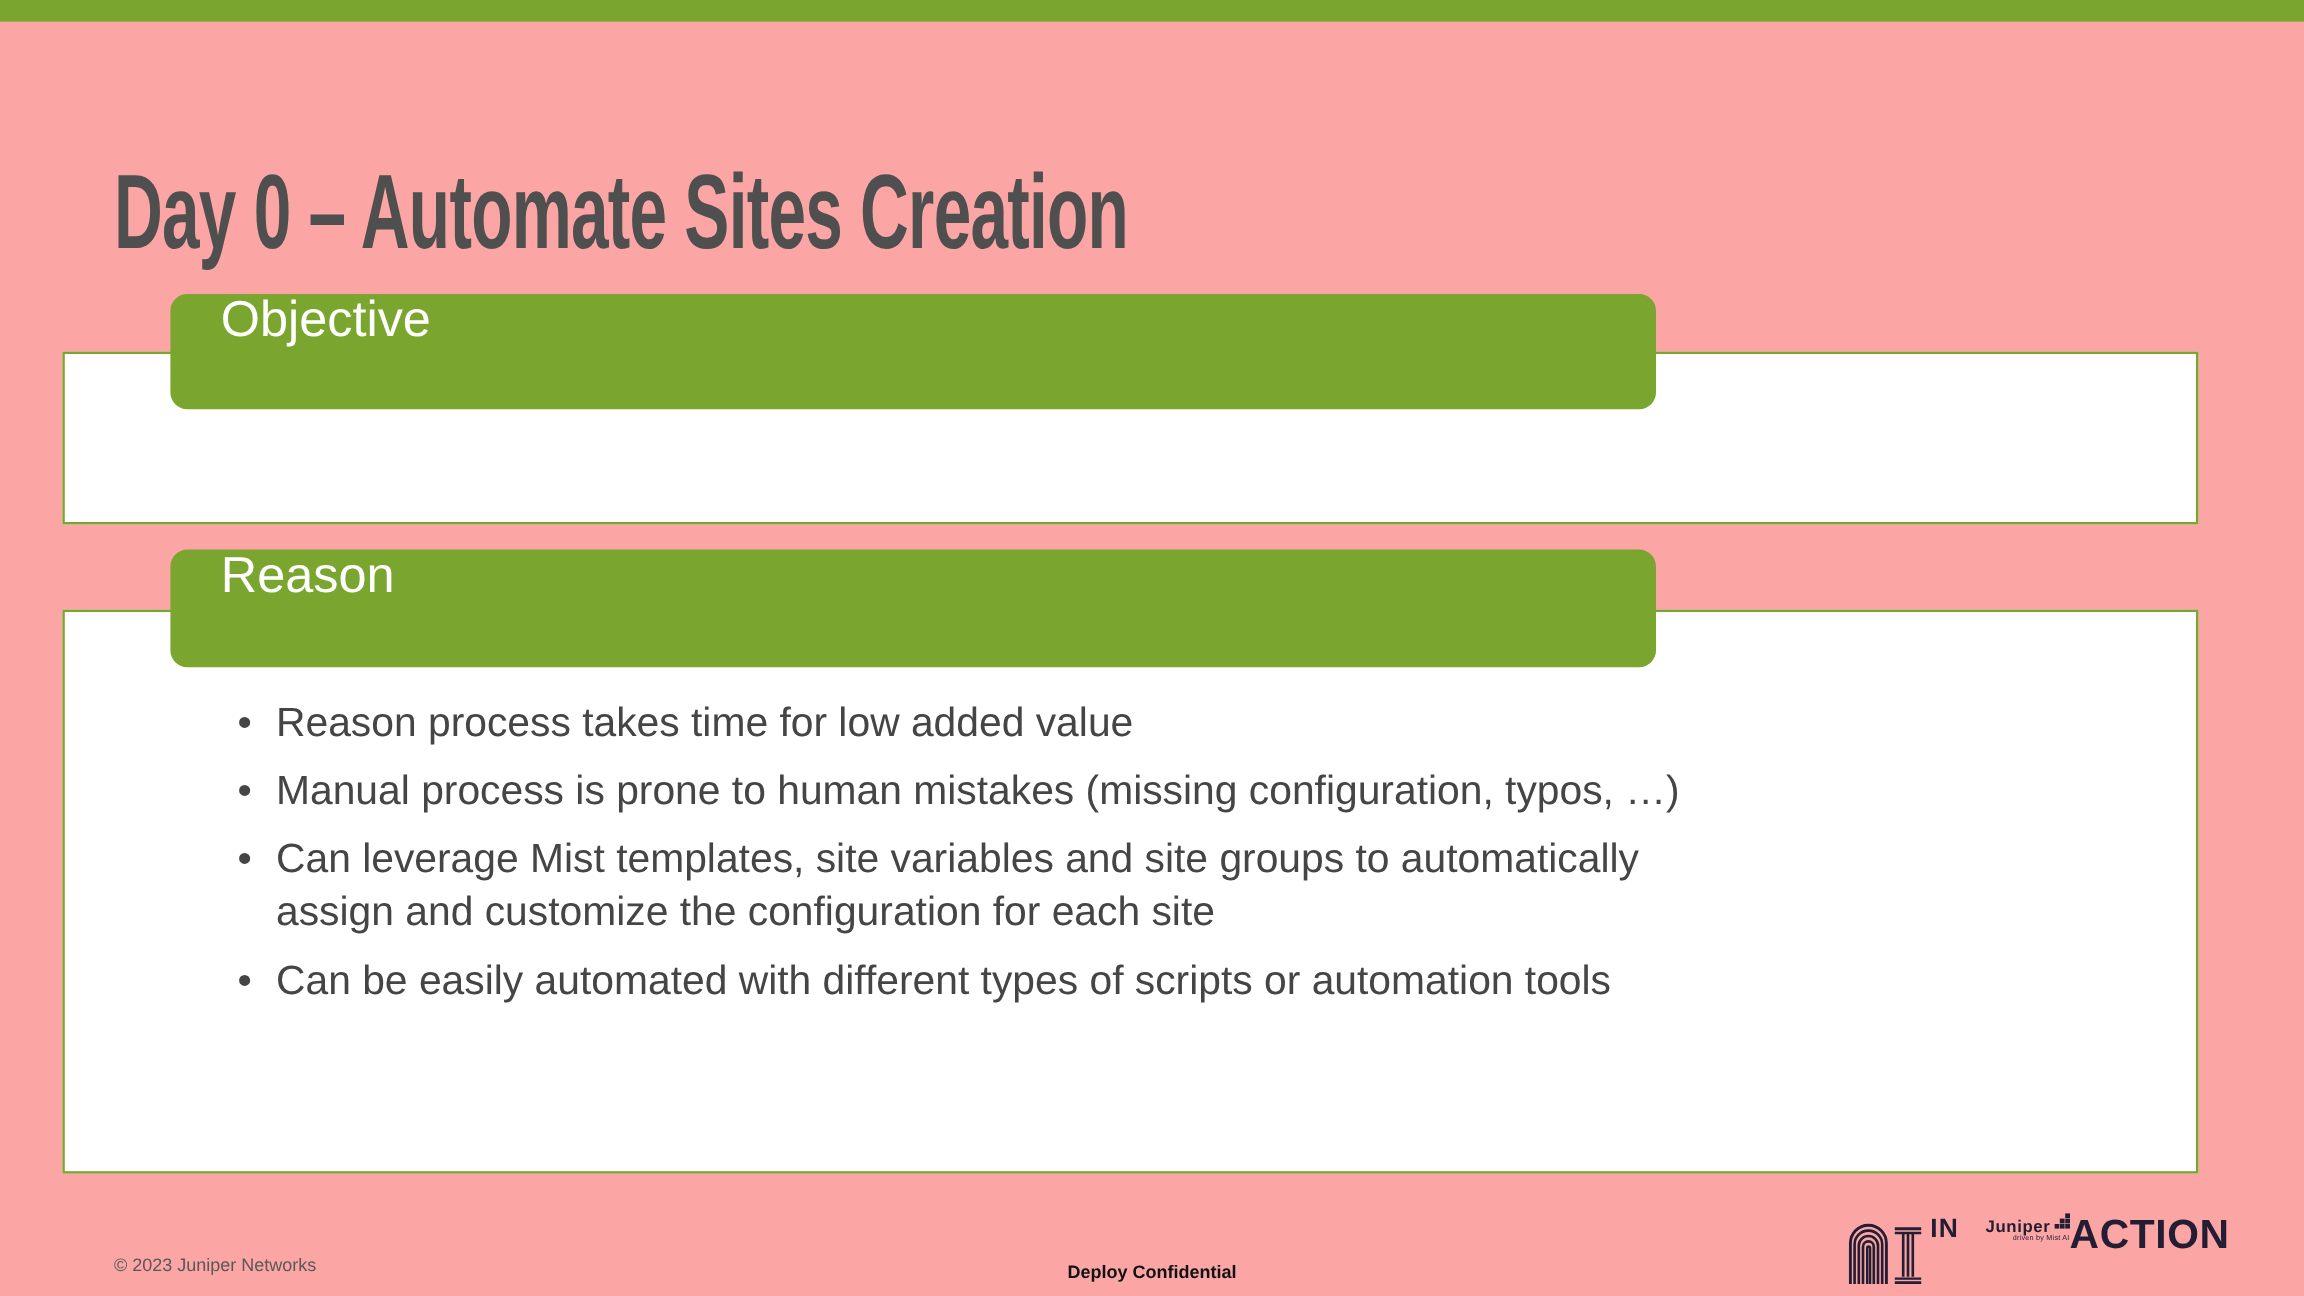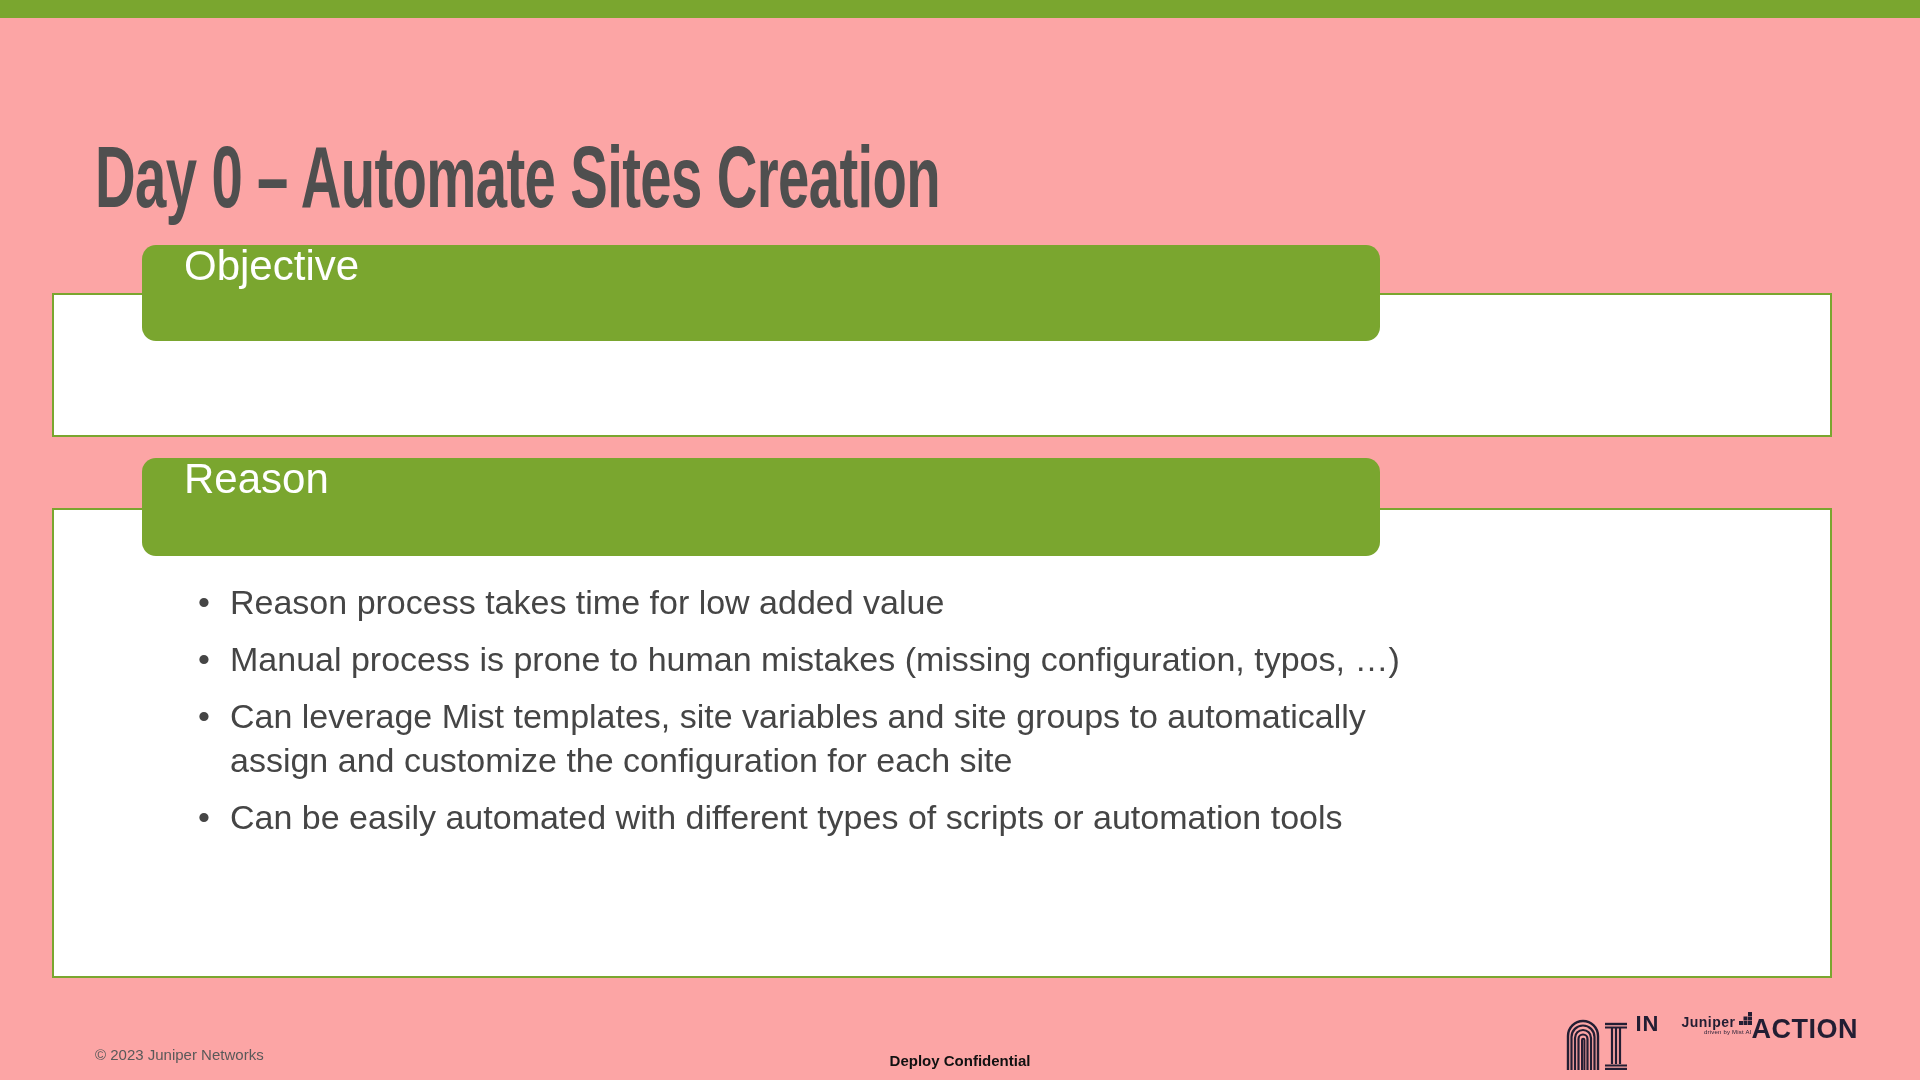--- a/index.html
+++ b/index.html
@@ -70,21 +70,21 @@
   .logo-brand {
     display:flex; flex-direction:column; align-items:flex-end;
     margin-left:22px; margin-top:-2px;
   }
   .logo-juniper-row { display:flex; align-items:flex-end; }
   .logo-juniper {
     font-size:14px; font-weight:700; letter-spacing:0.5px; line-height:14px;
   }
   .logo-sub { font-size:6px; line-height:7px; letter-spacing:0.2px; }
   .logo-action {
-    font-size:27px; font-weight:700; letter-spacing:0.5px; line-height:26px;
+    font-size:34px; font-weight:700; letter-spacing:0.5px; line-height:26px;
     margin-top:2px; white-space:nowrap;
   }
   .pixel-arrow { margin-left:3px; margin-top:-1px; }
 </style>
 </head>
 <body>
 
 <div class="slide">
 
   <div class="topbar"></div>

